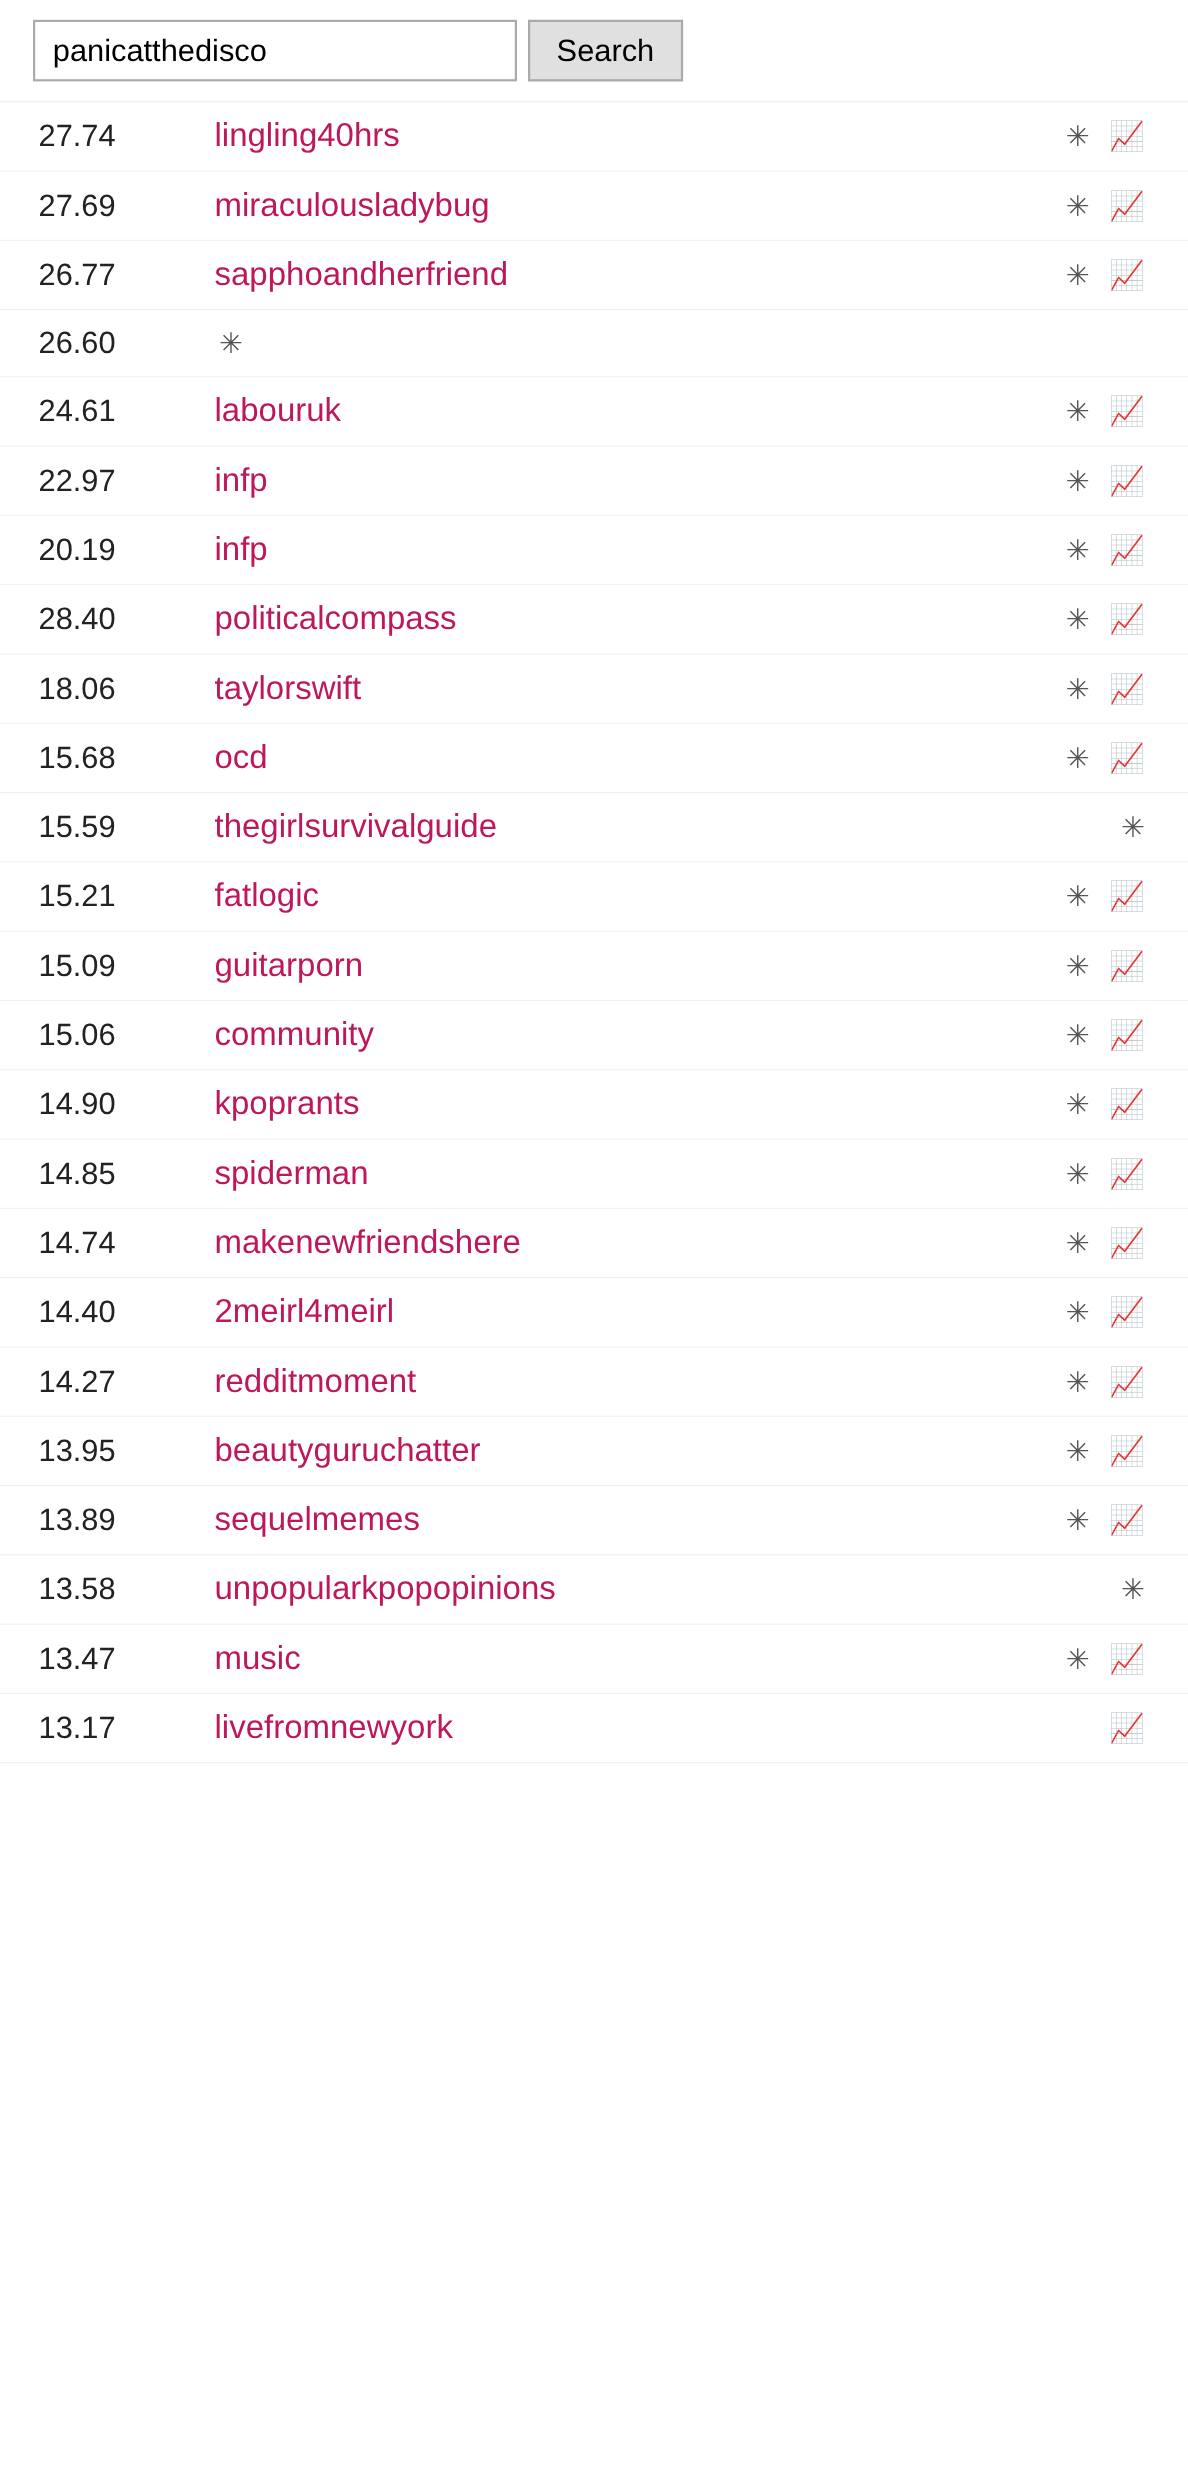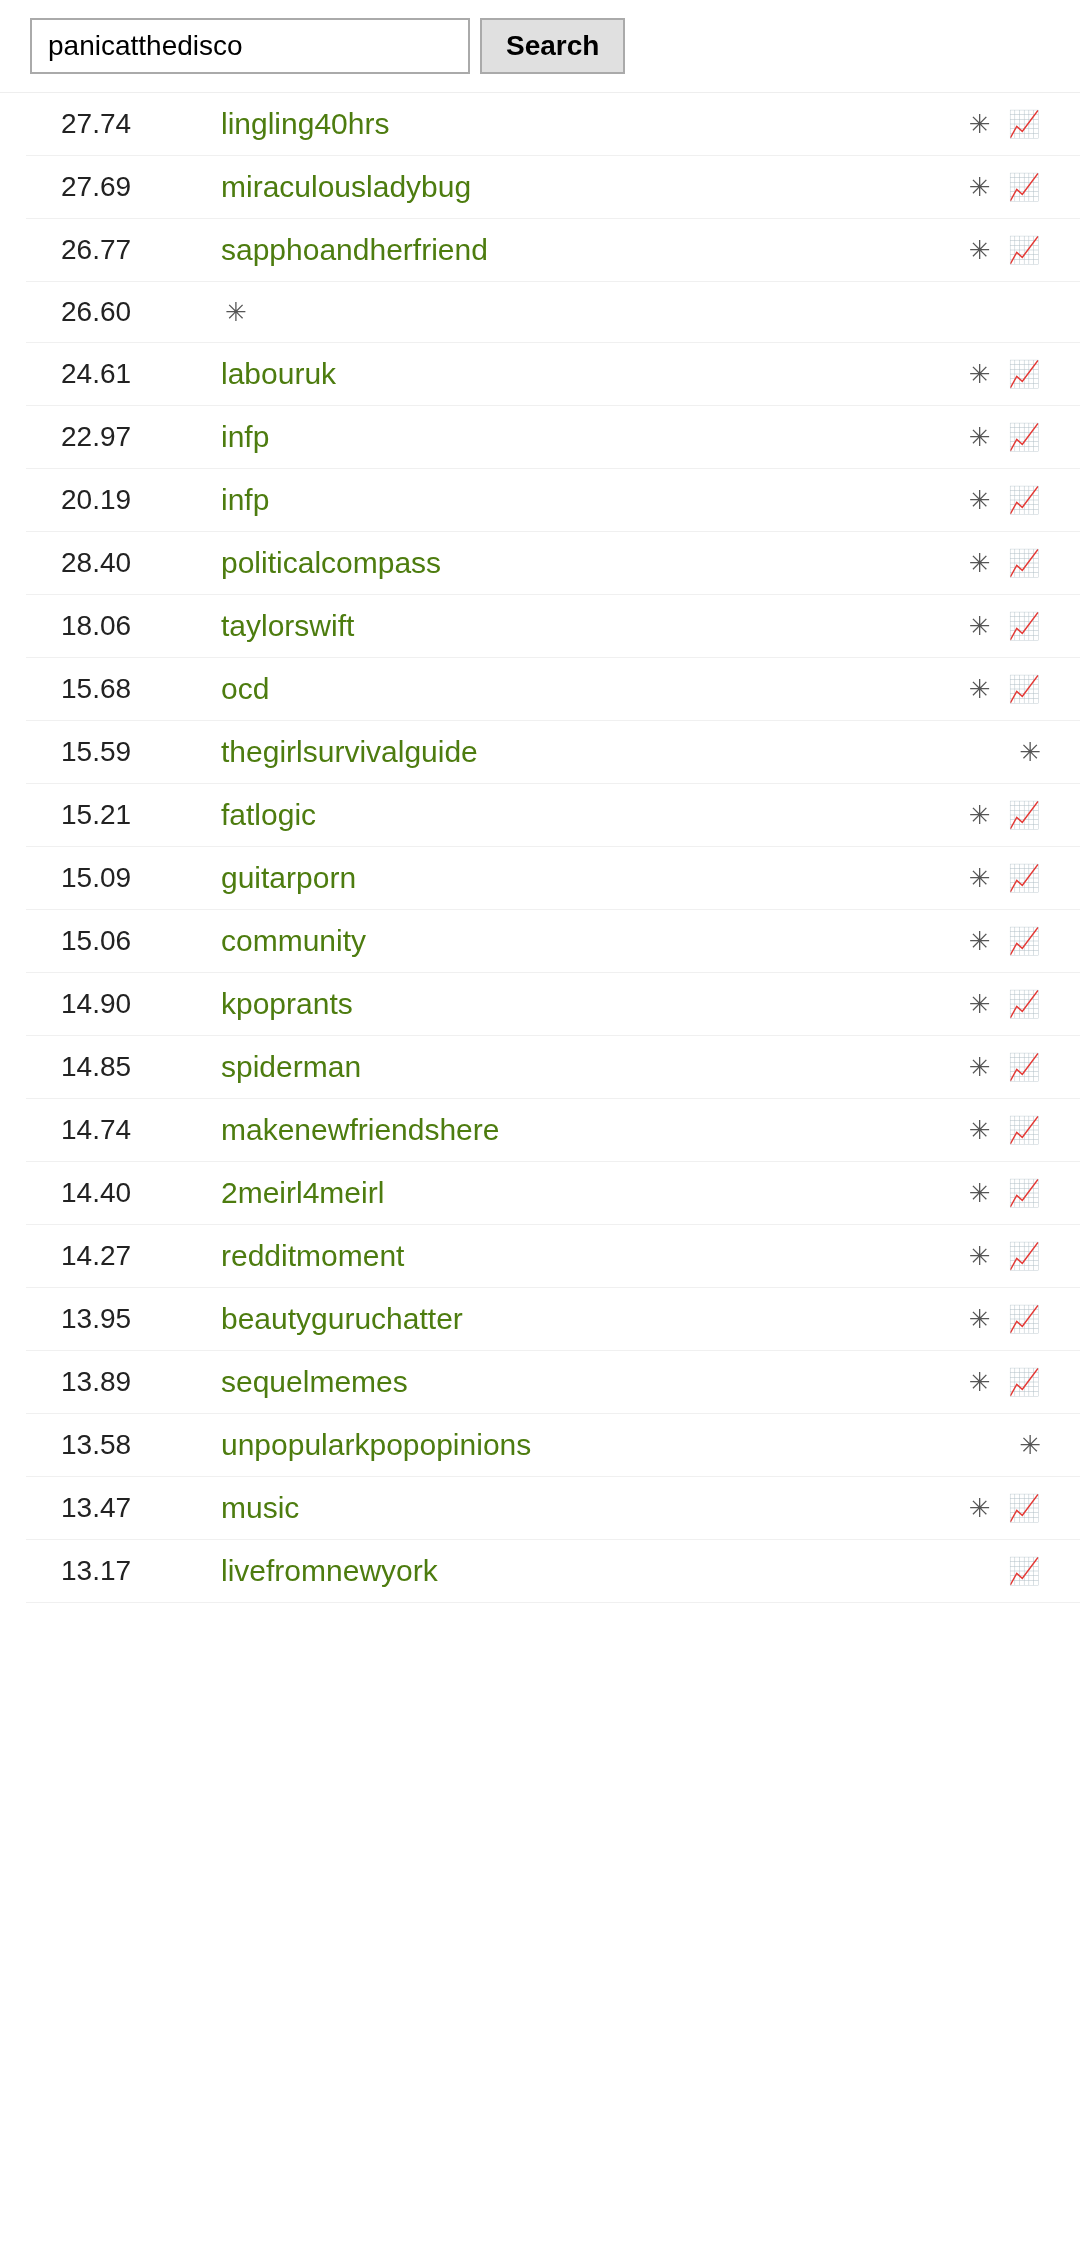--- a/index.html
+++ b/index.html
@@ -27,44 +27,42 @@
       font-size: 28px;
       width: 440px;
       outline: none;
     }
     .search-button {
       background: #e0e0e0;
       border: 2px solid #aaa;
       padding: 10px 24px;
       font-size: 28px;
       cursor: pointer;
-      font-weight: bold;
     }
     .results-list {
       list-style: none;
       padding: 0;
     }
     .result-row {
       display: flex;
       align-items: center;
       padding: 14px 35px;
       border-bottom: 1px solid #f0f0f0;
       gap: 0;
-      margin-left: 26px;
     }
     .result-score {
       width: 160px;
       font-size: 28px;
       color: #222;
       flex-shrink: 0;
     }
     .result-name {
       flex: 1;
       font-size: 30px;
-      color: #4d7c0f;
+      color: #be185d;
       text-decoration: none;
       cursor: pointer;
     }
     .result-icons {
       display: flex;
       align-items: center;
       gap: 10px;
       flex-shrink: 0;
     }
     .icon-btn {

